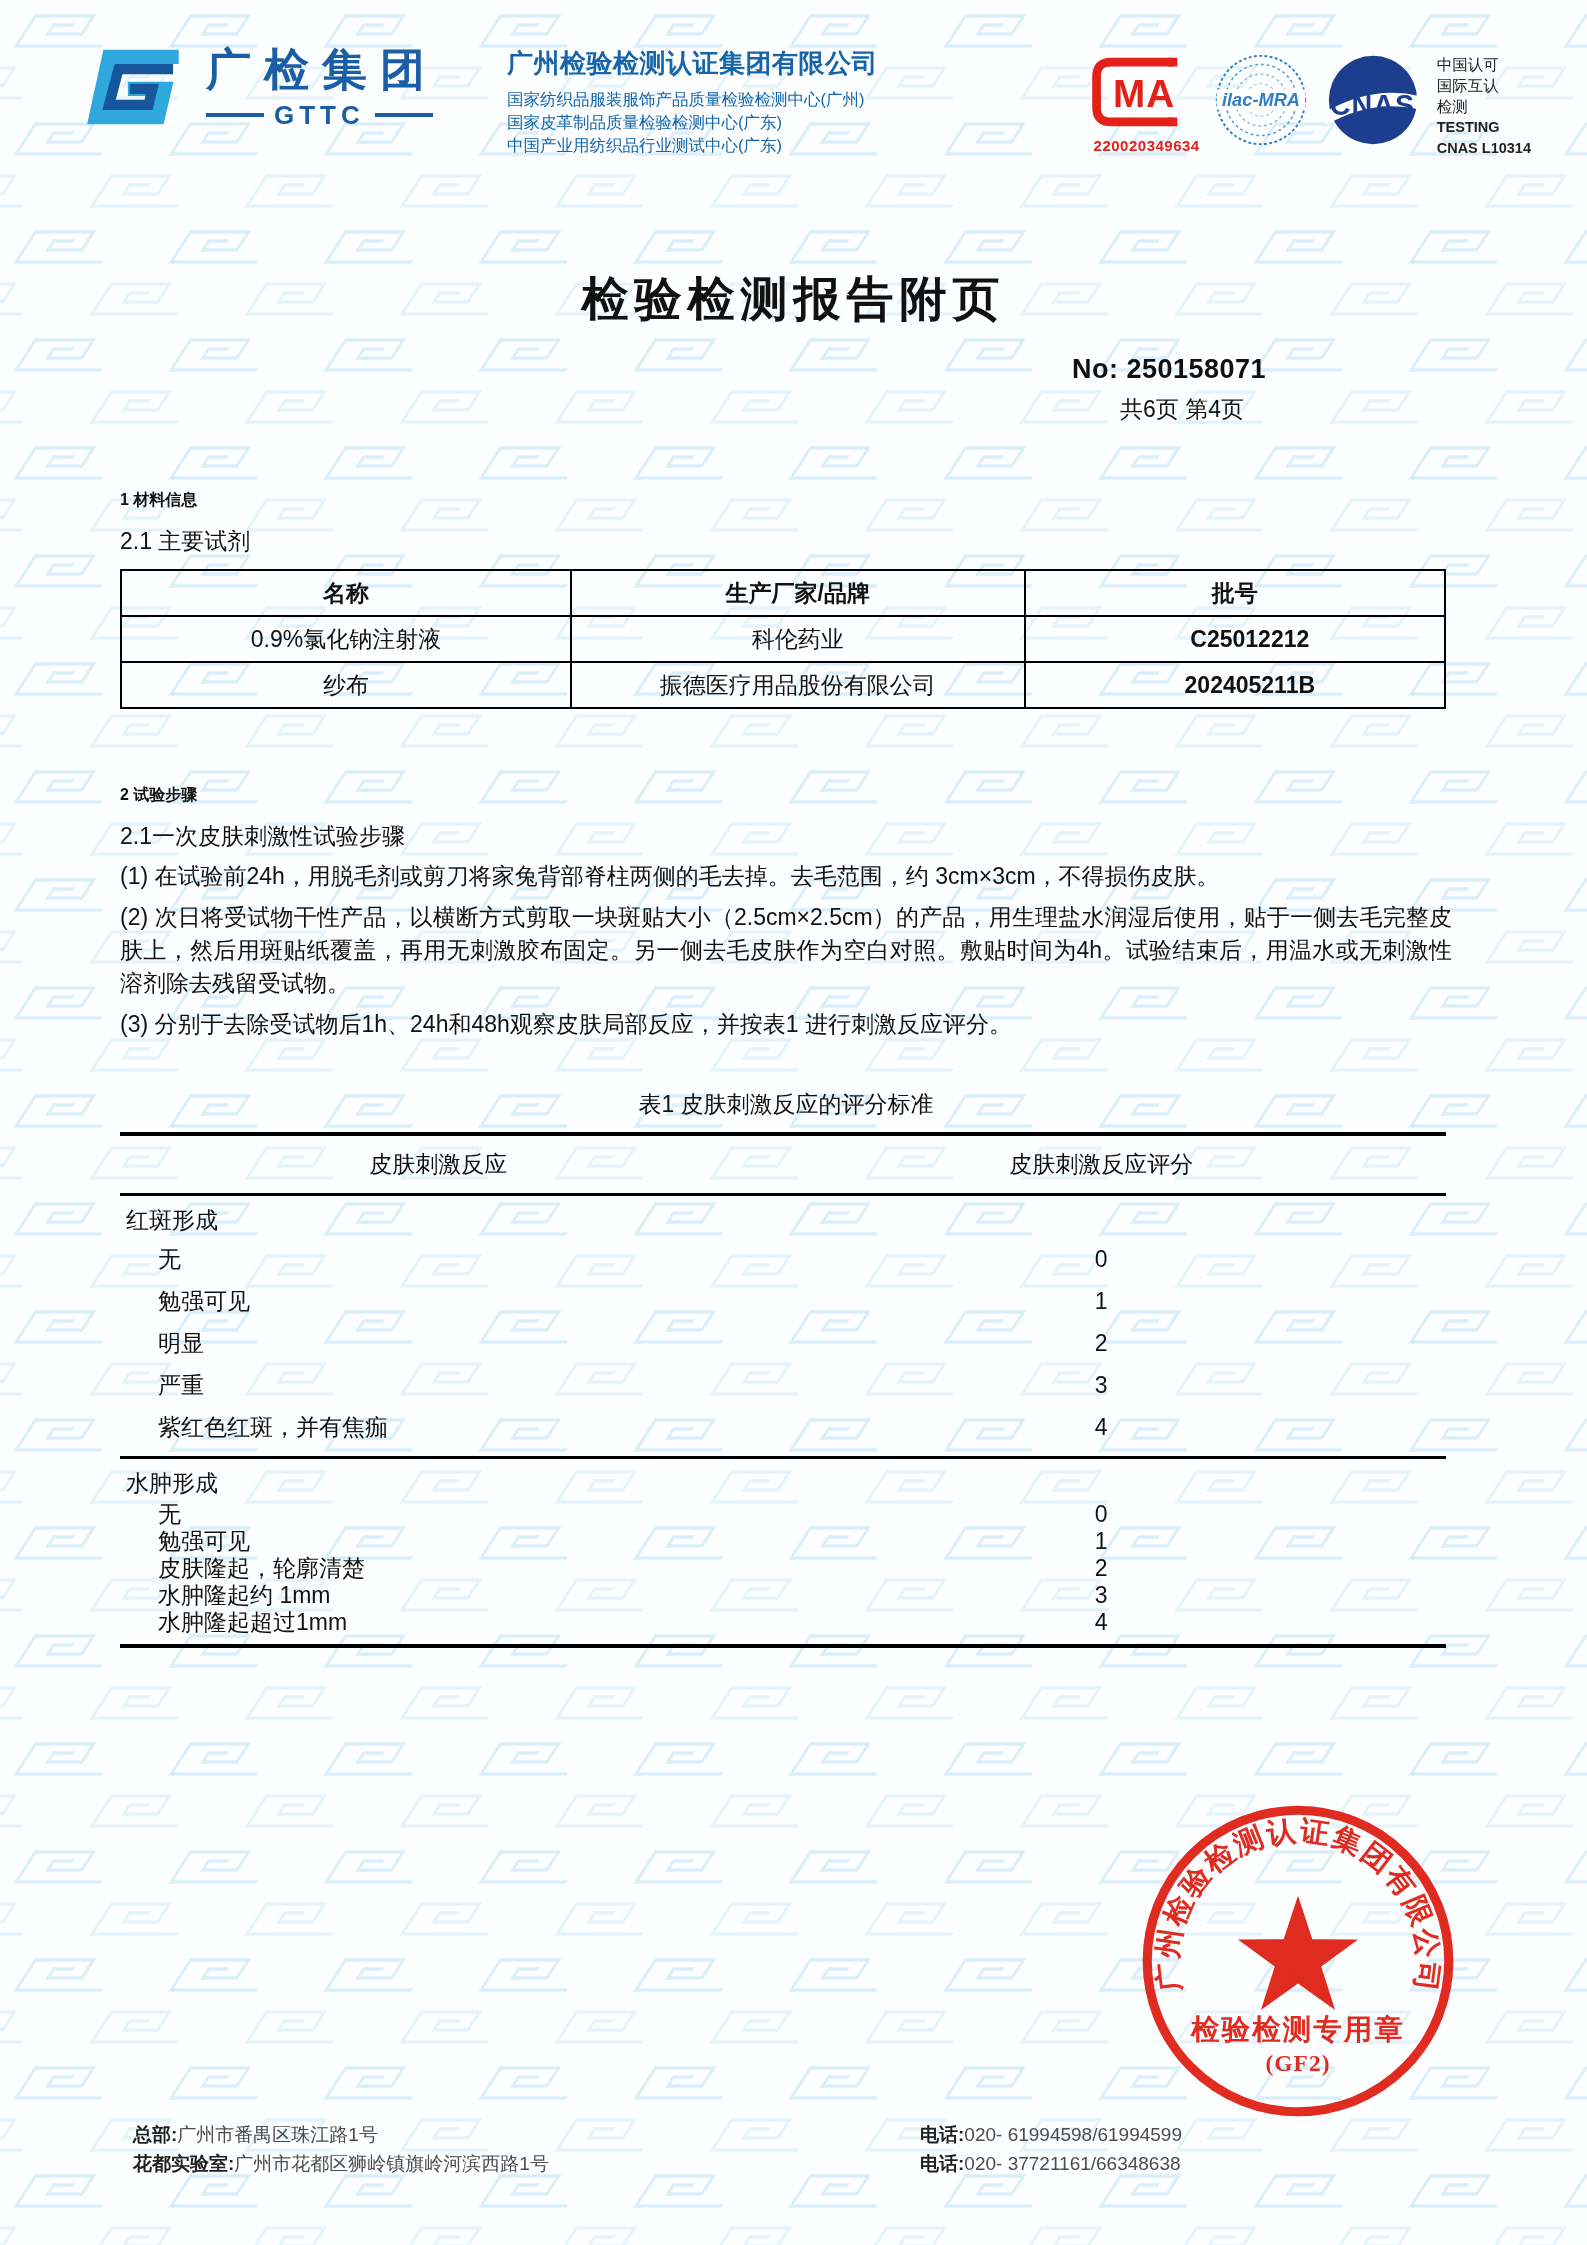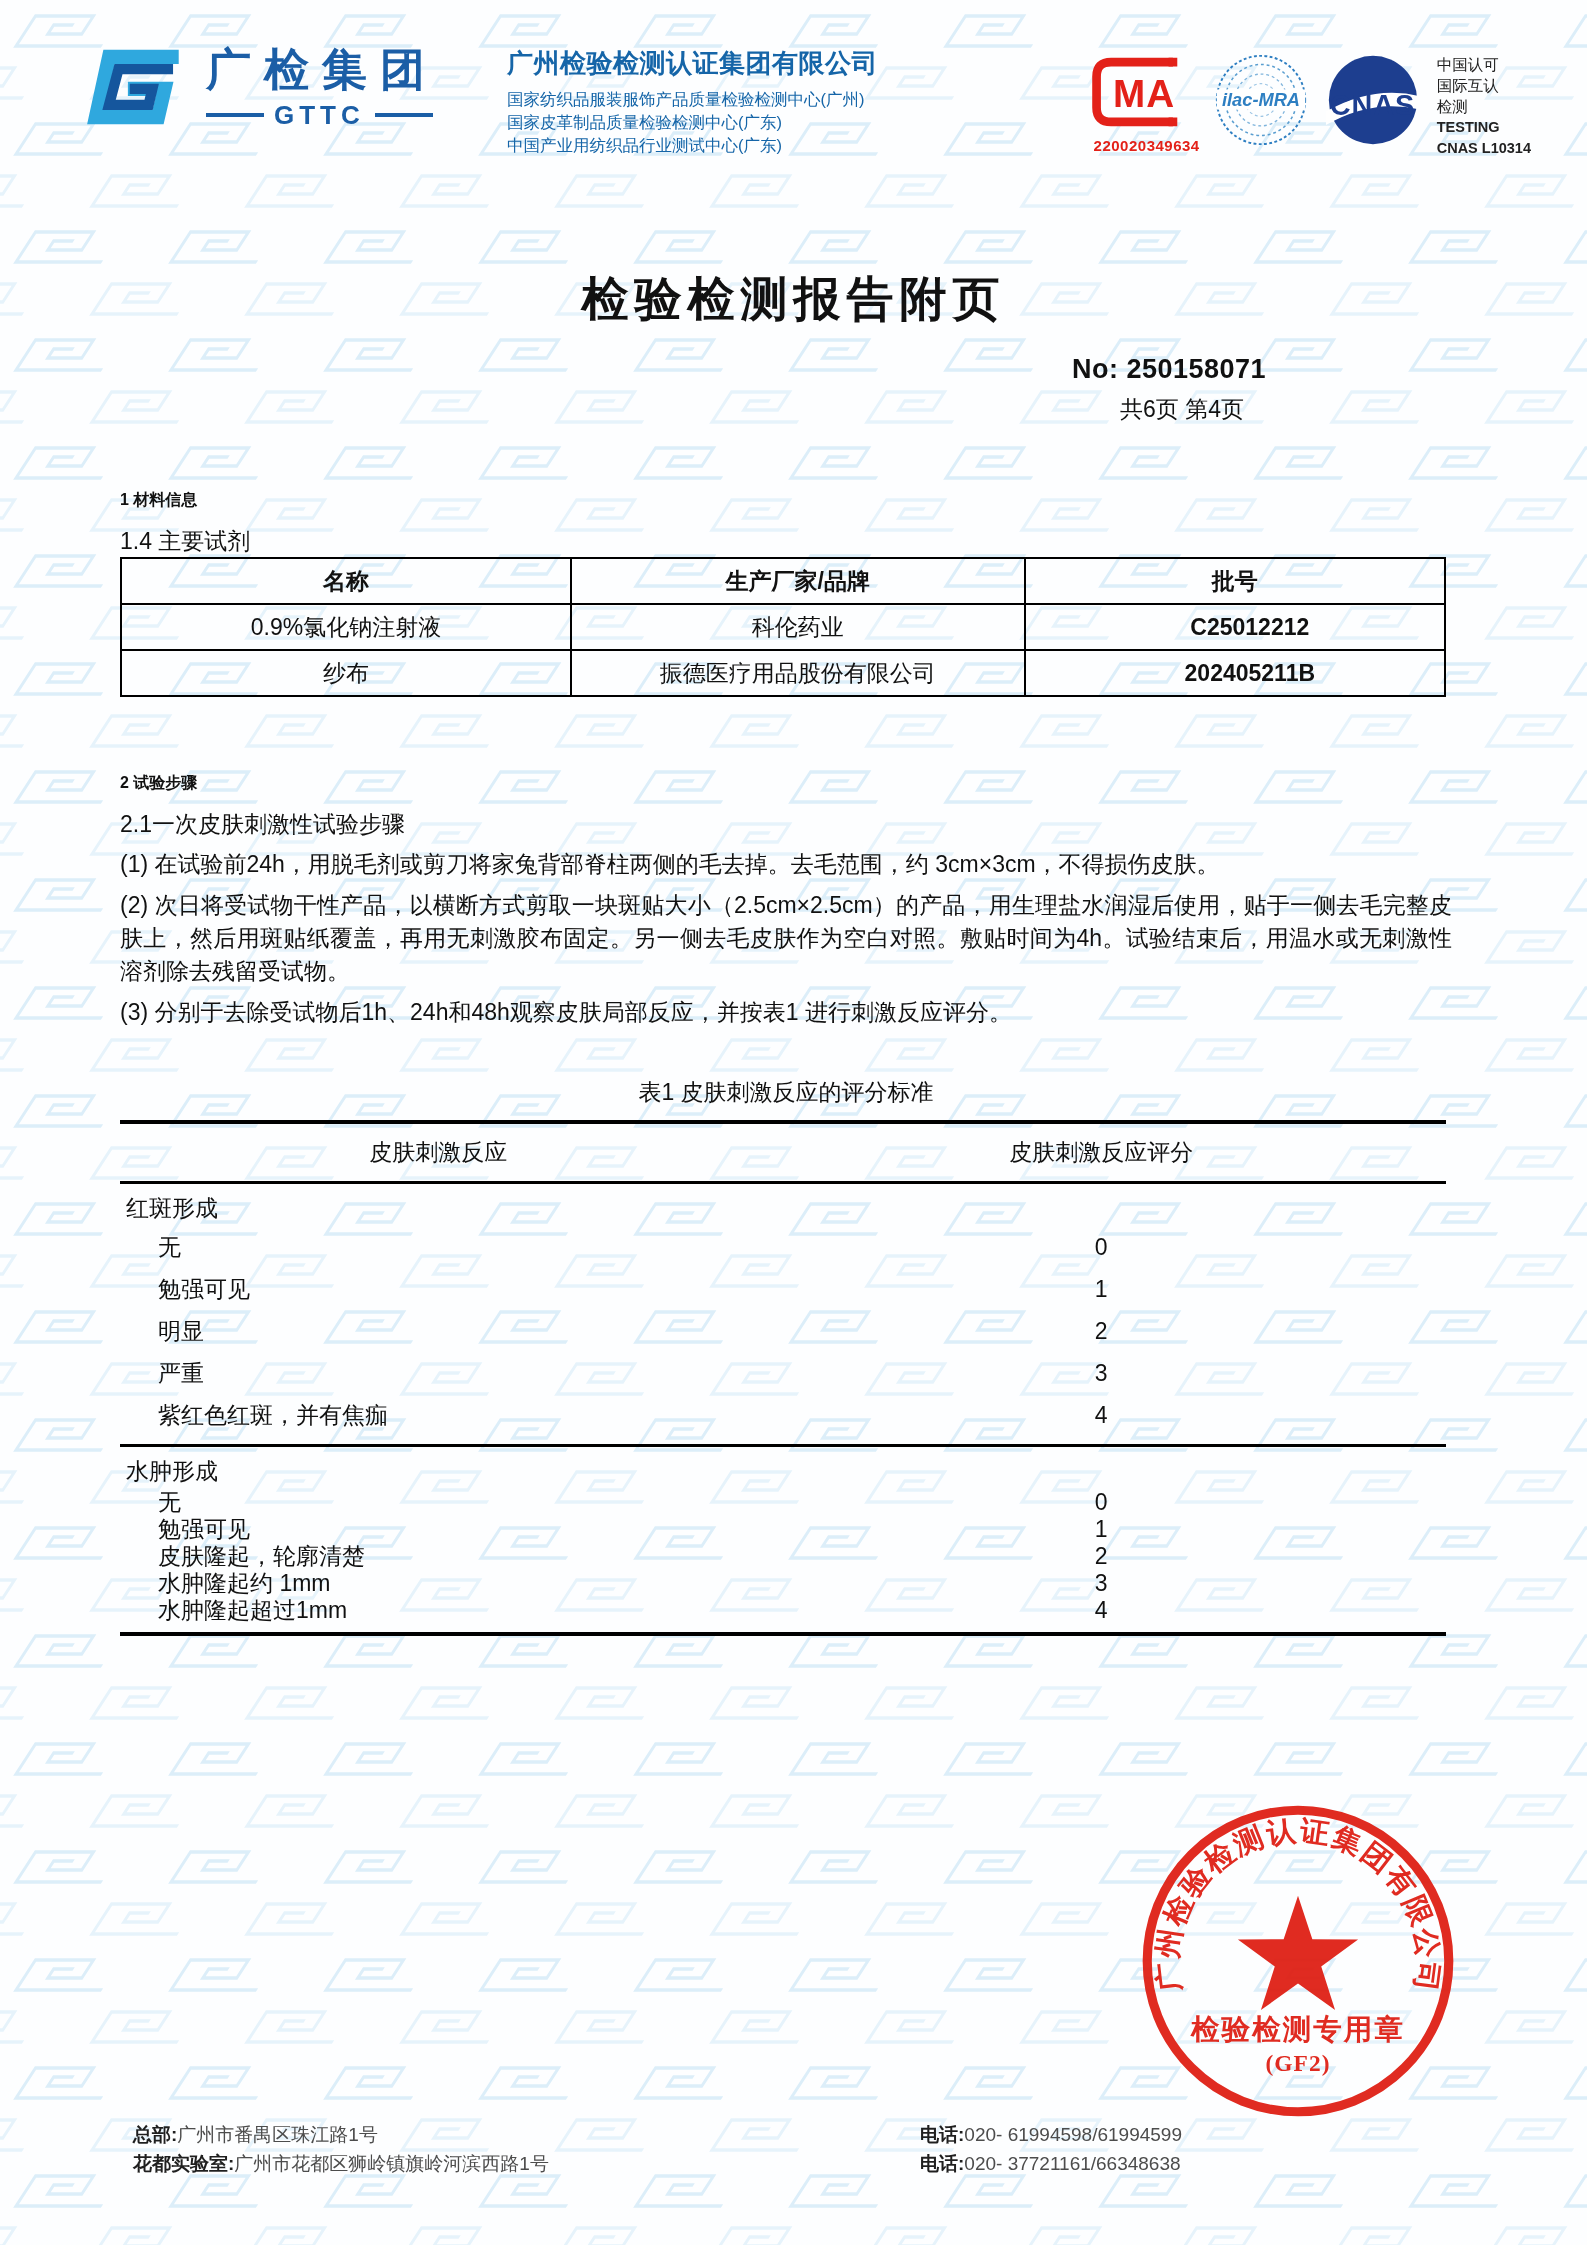--- a/index.html
+++ b/index.html
@@ -32,21 +32,21 @@
   .report-no{position:absolute;top:354px;left:1072px;font-size:27px;font-weight:bold;letter-spacing:0.5px;}
   .pagination{position:absolute;top:394px;left:1120px;font-size:23px;}
 
   
   .body-col{position:absolute;top:490px;left:120px;width:1332px;}
   .sec-heading{font-size:16px;font-weight:bold;}
   .sec-sub{font-size:23px;margin-top:15px;}
   .para{font-size:23px;line-height:33px;text-align:justify;margin-top:8px;}
 
   
-  .mat-table{border-collapse:collapse;width:1326px;table-layout:fixed;}
+  .mat-table{border-collapse:collapse;width:1326px;margin-top:12px;table-layout:fixed;}
   .mat-table th,.mat-table td{border:2.5px solid #000;height:44px;text-align:center;
         font-size:23px;padding:0 6px;}
   .mat-table th{font-weight:bold;}
   .mat-table .c1{width:34%;}
   .mat-table .c2{width:34.3%;}
   .mat-table .c3{width:31.7%;}
   .mat-table td.batch{font-weight:bold;padding-left:36px;}
 
   .gap-s2{height:76px;}
 
@@ -163,21 +163,21 @@
       </div>
     </div>
 
     <div class="doc-title">检验检测报告附页</div>
     <div class="report-no">No: 250158071</div>
     <div class="pagination">共6页 第4页</div>
 
     <div class="body-col">
 
       <div class="sec-heading">1 材料信息</div>
-      <div class="sec-sub">1.4 主要试剂</div>
+      <div class="sec-sub">2.1 主要试剂</div>
 
       <table class="mat-table">
         <thead>
           <tr>
             <th class="c1">名称</th>
             <th class="c2">生产厂家/品牌</th>
             <th class="c3">批号</th>
           </tr>
         </thead>
         <tbody>

